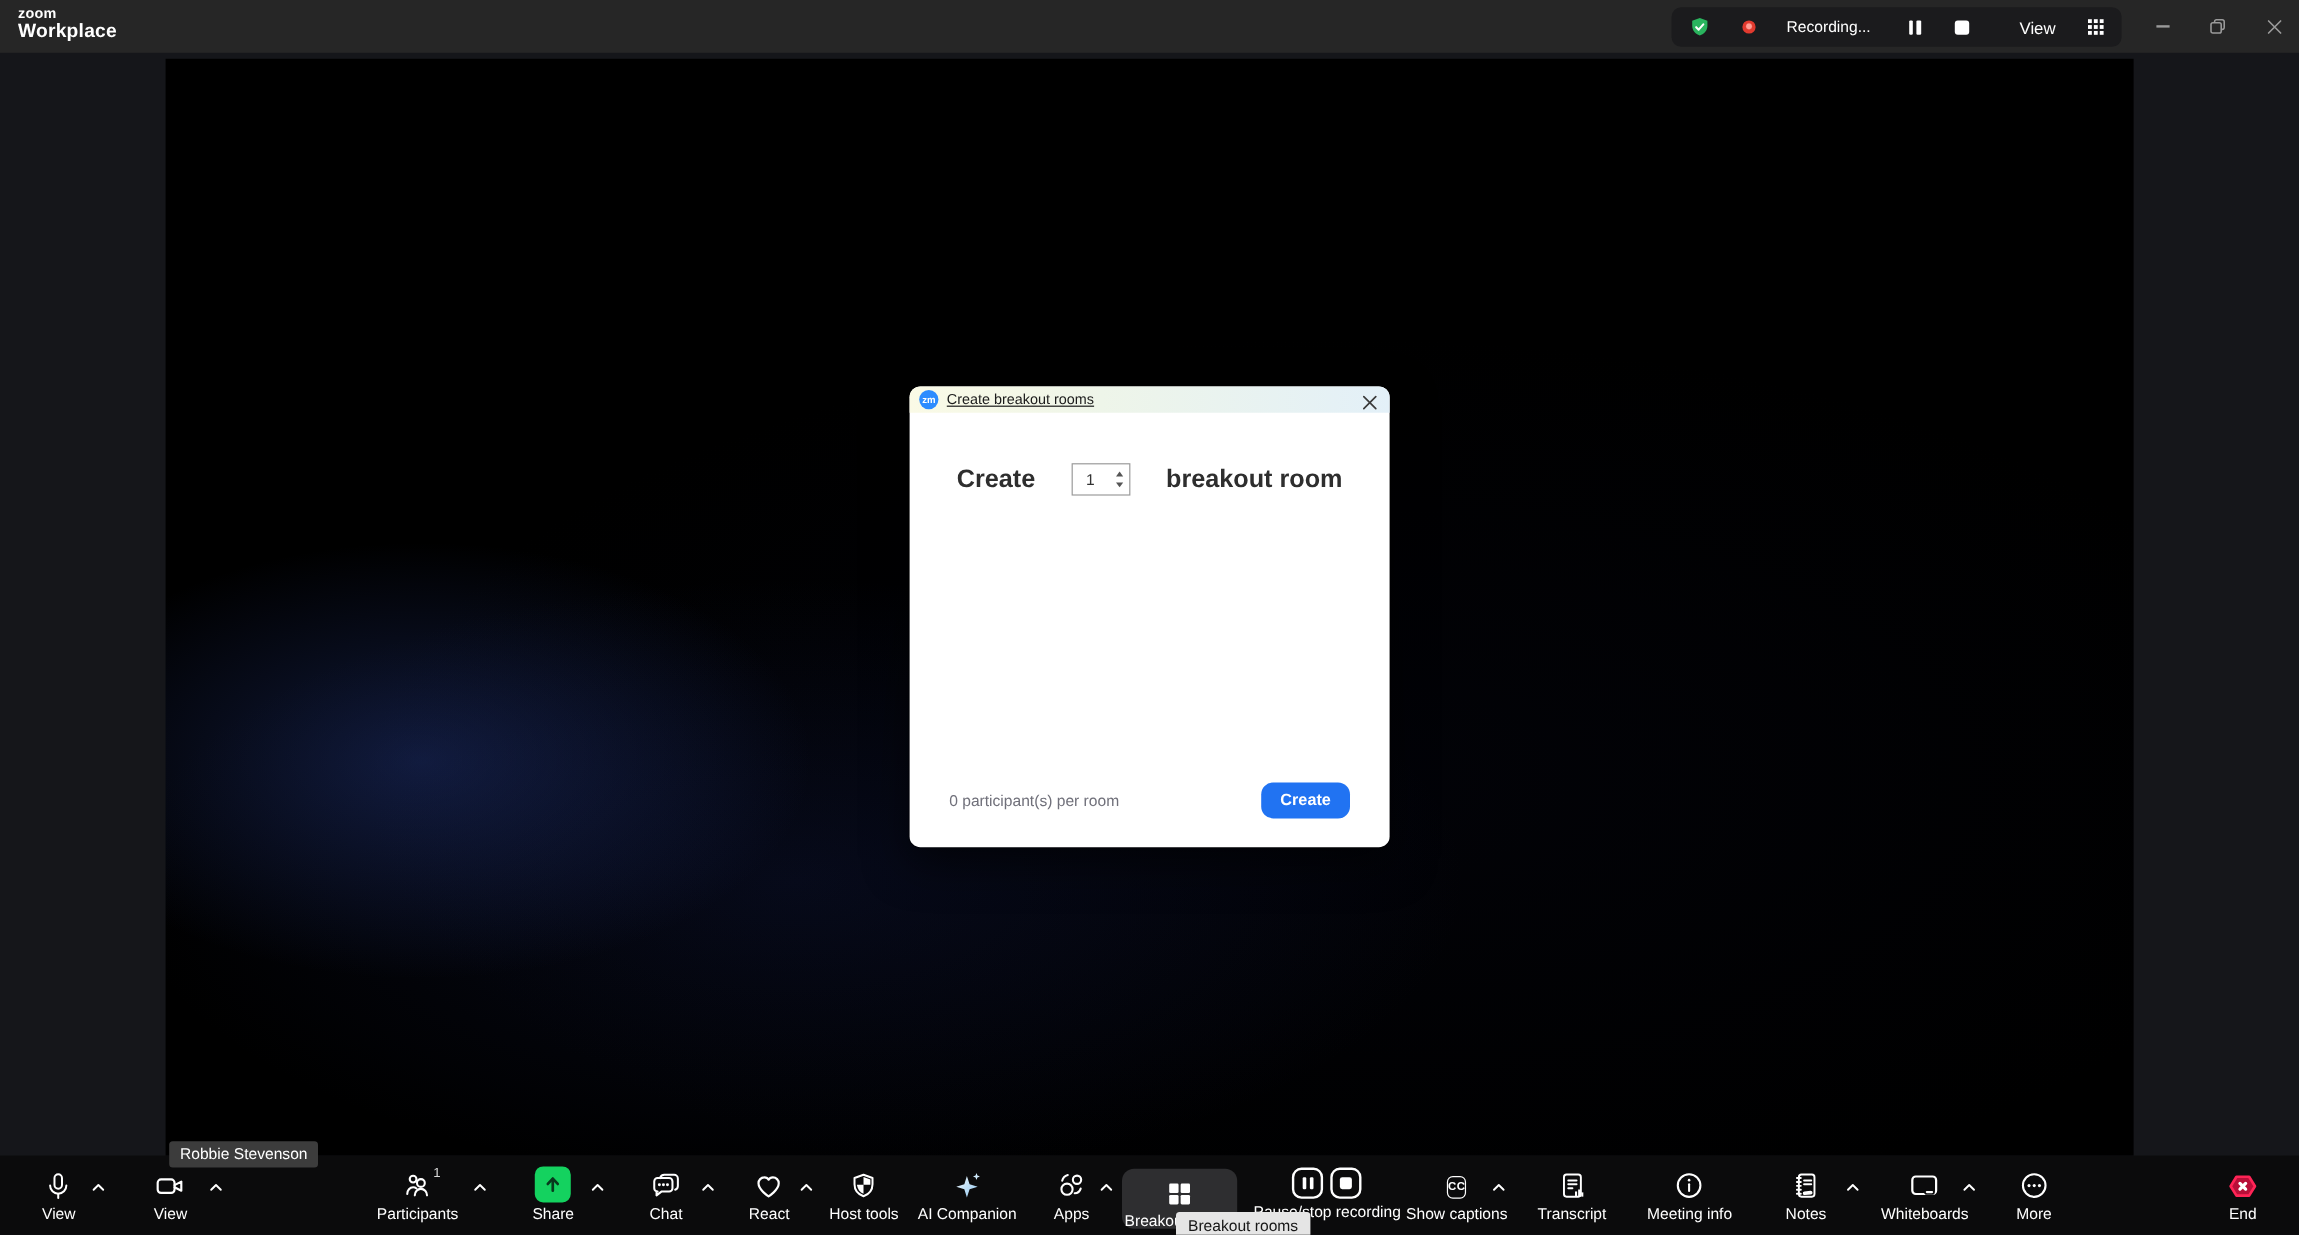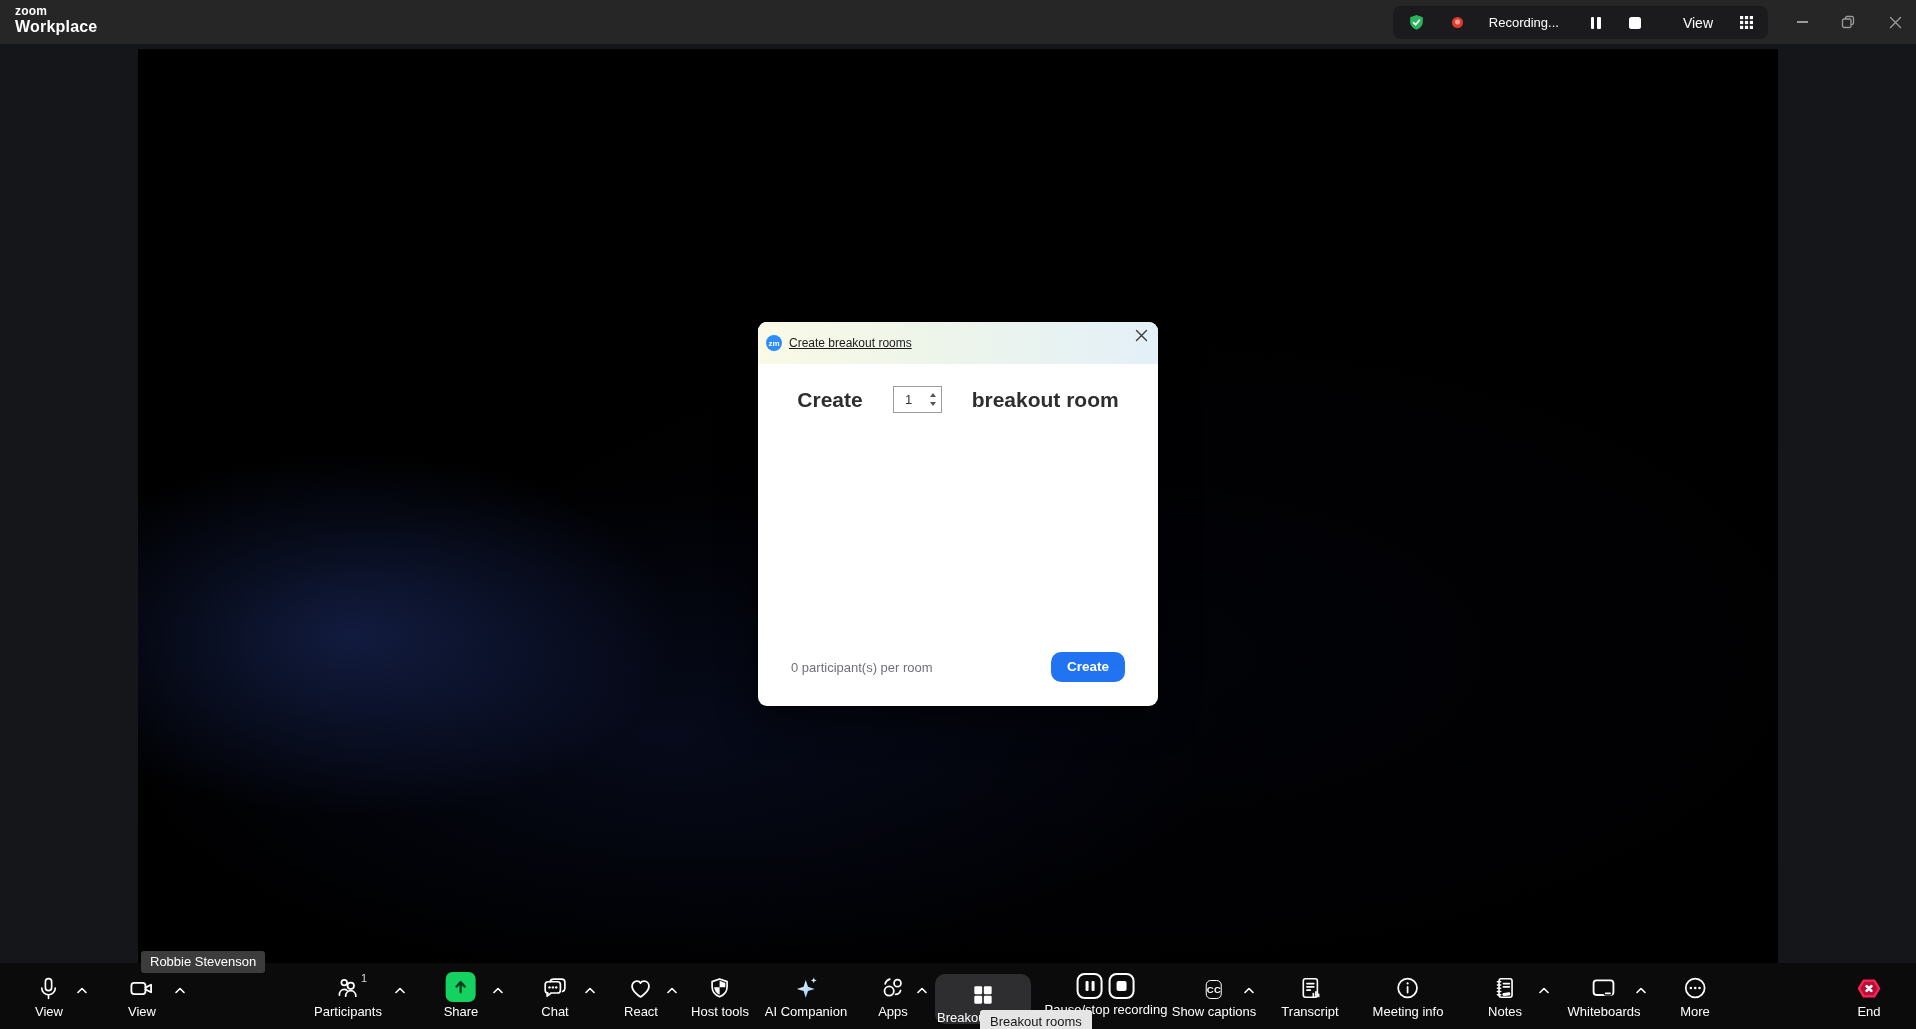--- a/index.html
+++ b/index.html
@@ -50,21 +50,21 @@
   .recbtn { width:26px; height:26px; border:2px solid #fff; border-radius:8px; display:flex; align-items:center; justify-content:center; gap:3px; }
   .recbtn i { display:block; width:3px; height:10px; background:#fff; border-radius:1px; }
   .recbtn .sq { width:10px; height:10px; background:#fff; border-radius:2px; }
   .cc-box { width:16px; height:19px; border:1.8px solid #fff; border-radius:5px; display:flex; align-items:center; justify-content:center;
     font-size:9.5px; font-weight:700; letter-spacing:.5px; margin-top:2px; }
   .tooltip { position:absolute; left:980px; top:1010px; z-index:40; background:#e5e5e5; color:#161616;
     font-size:13px; padding:4px 10px 6px; border-radius:3px; white-space:nowrap; }
   
   .dialog { position:absolute; left:758px; top:322px; width:400px; height:384px; background:#fff;
     border-radius:9px; box-shadow:0 12px 36px rgba(0,0,0,.6), 0 0 0 1px rgba(0,0,0,.25); z-index:50; }
-  .dlg-header { position:relative; height:42px; border-radius:9px 9px 0 0;
+  .dlg-header { position:relative; height:22px; border-radius:9px 9px 0 0;
     background:linear-gradient(90deg, #fafae6 0%, #eef5e9 40%, #e3f0f8 100%);
     display:flex; align-items:center; padding:0 8px; }
   .zm-badge { width:16px; height:16px; border-radius:50%; background:#2d8cff; color:#fff; font-size:8px; font-weight:700;
     display:flex; align-items:center; justify-content:center; margin-right:7px; }
   .dlg-title { font-size:12px; color:#1b1b1b;text-decoration:underline; }
   .dlg-close { position:absolute; right:9px; top:6px; width:15px; height:15px; display:flex; align-items:center; justify-content:center; cursor:default; }
   .dlg-heading { position:absolute; left:0; right:0; top:64px; display:flex; align-items:center; justify-content:center; gap:30px; }
   .dlg-heading .htxt { font-size:21px; font-weight:700; color:#2e2e2e; }
   .numwrap { display:flex; align-items:center; width:49px; height:27px; border:1px solid #9b9b9b; background:#fff; }
   .numwrap input { border:0; outline:none; width:30px; text-align:center; font-size:13px; color:#333;

